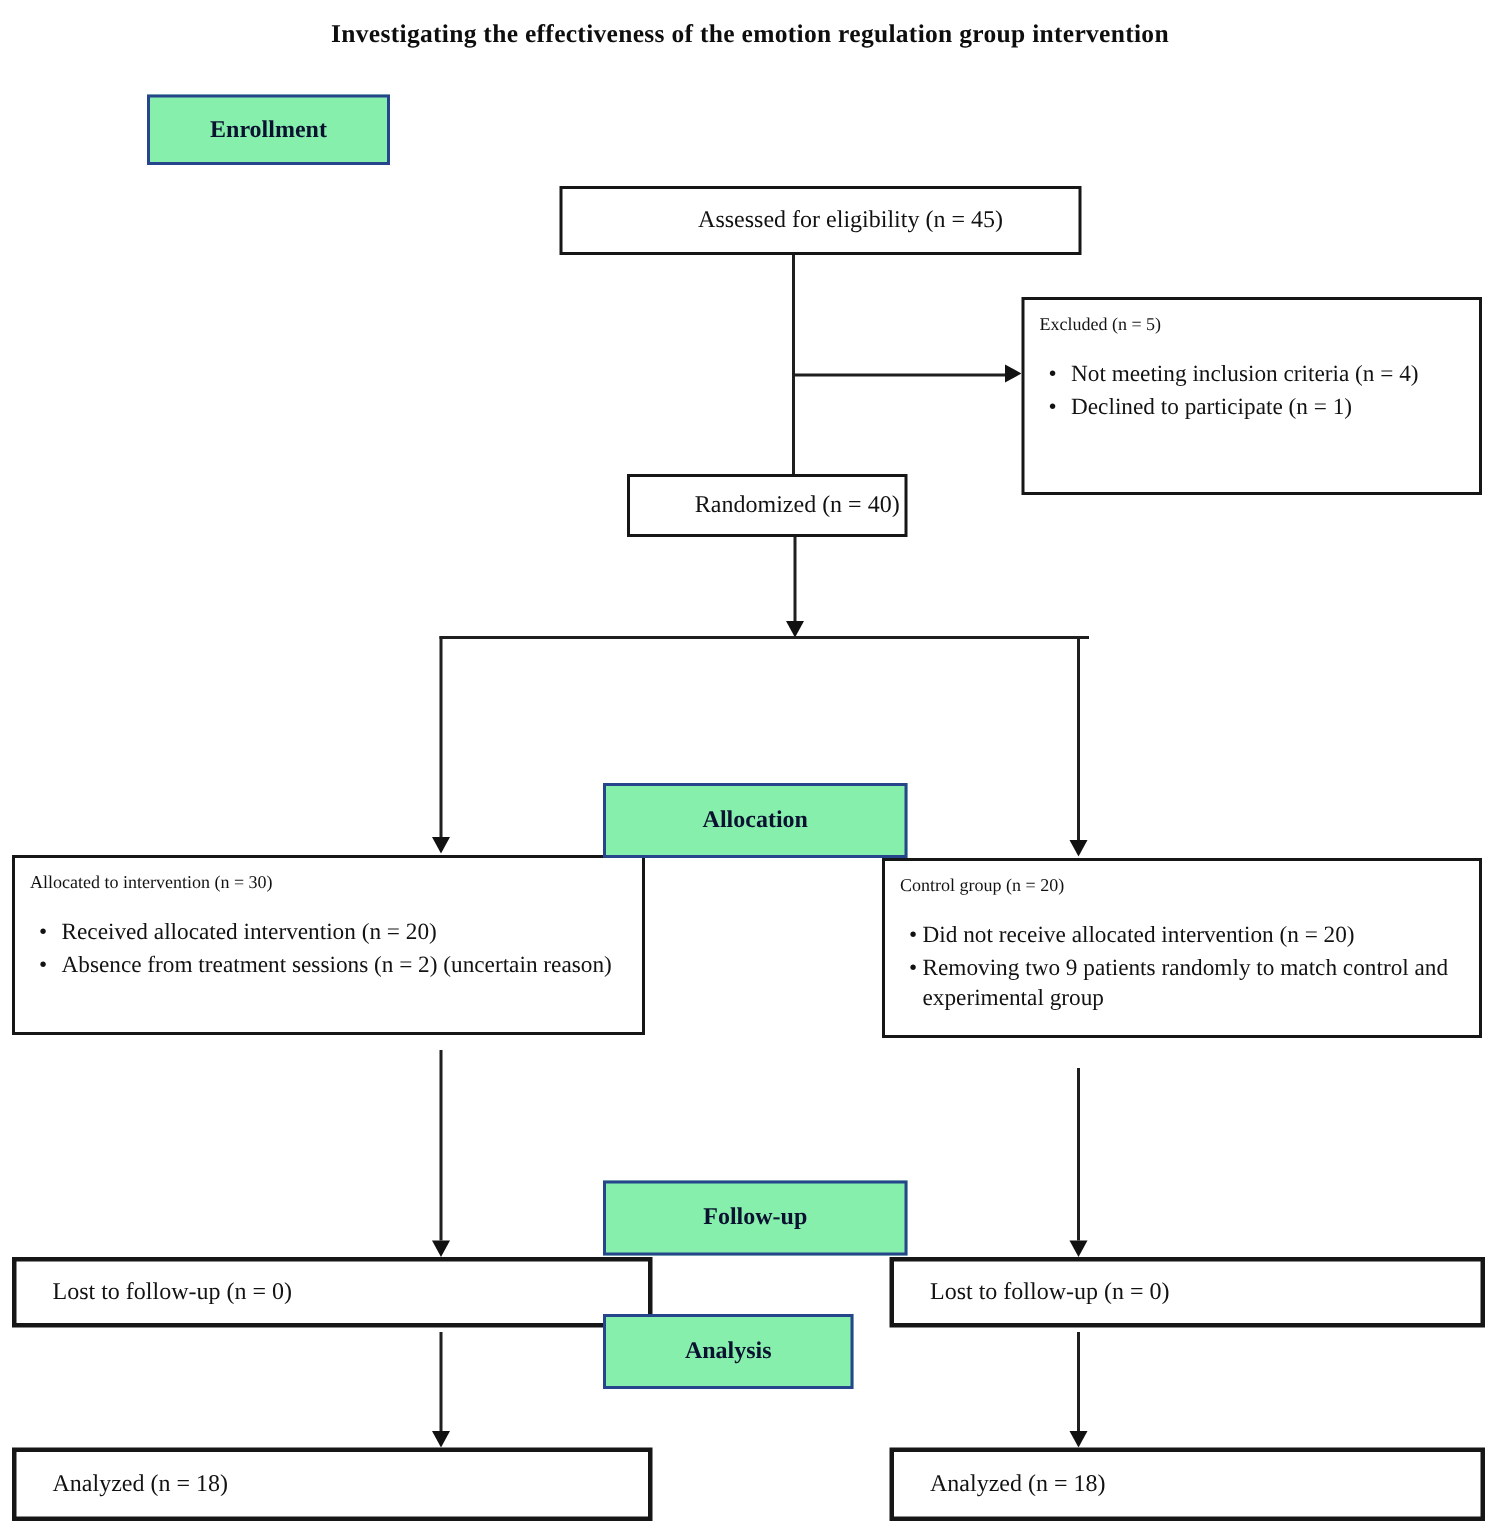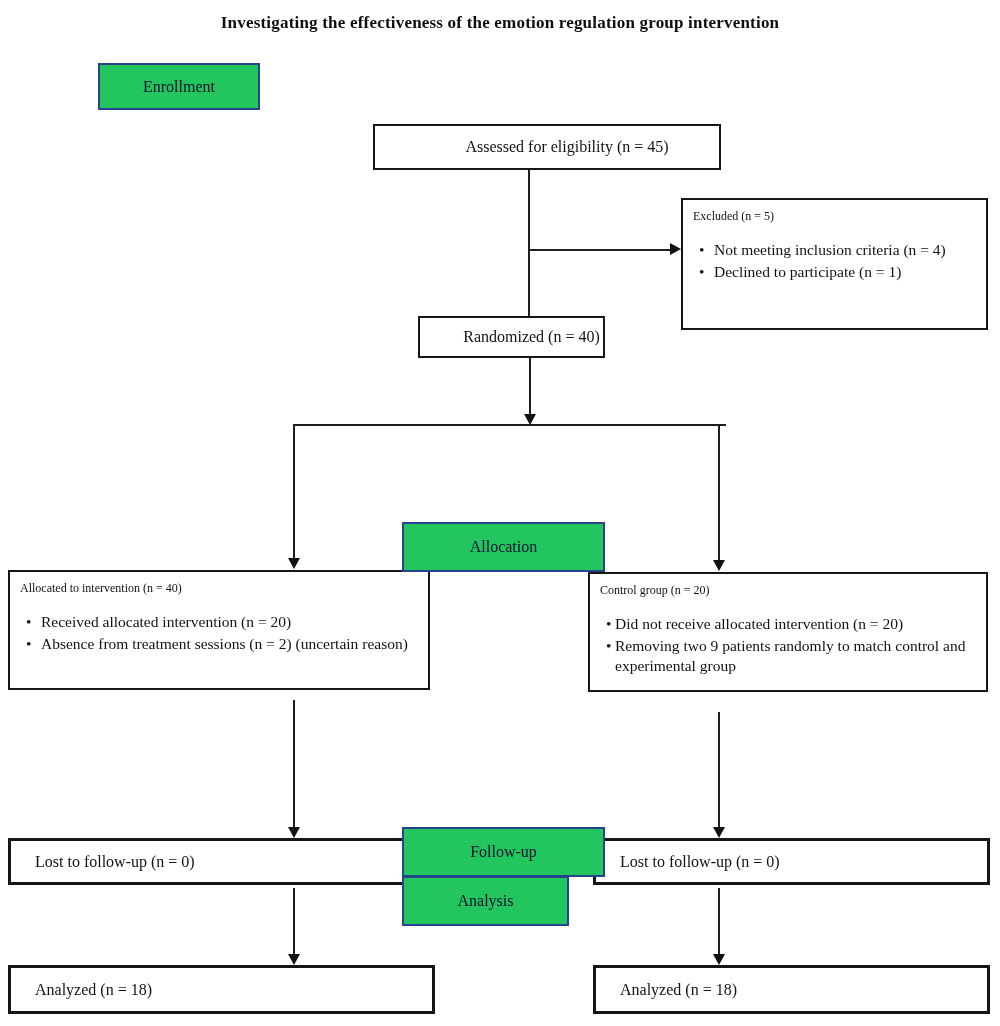--- a/index.html
+++ b/index.html
@@ -7,22 +7,22 @@
     position:relative;width:1000px;height:1026px;background:#ffffff;
     font-family:"Liberation Serif","DejaVu Serif",serif;color:#121212;
     overflow:hidden;
   }
   .page-title{
     position:absolute;left:0;top:13px;width:1000px;text-align:center;
     font-size:17px;font-weight:bold;letter-spacing:.2px;color:#0e0e0e;
   }
   .stage{
     position:absolute;display:flex;align-items:center;justify-content:center;
-    background:#22c55e;border:2px solid #26458c;box-sizing:border-box;
-    font-weight:normal;font-size:16px;color:#0b1230;z-index:6;
+    background:#86efac;border:2px solid #26458c;box-sizing:border-box;
+    font-weight:bold;font-size:16px;color:#0b1230;z-index:6;
   }
   .box{
     position:absolute;background:#ffffff;border:2px solid #161616;
     box-sizing:border-box;z-index:3;
   }
   .box.thick{border-width:3px;}
   .box.center{display:flex;align-items:center;justify-content:center;font-size:16px;padding-left:40px;}
   .box.leftlab{display:flex;align-items:center;justify-content:flex-start;
     padding-left:24px;font-size:16px;}
   .box .btitle{padding:9px 10px 0 10px;font-size:12px;}
@@ -55,21 +55,21 @@
 <div class="canvas">
 
   <div class="page-title">Investigating the effectiveness of the emotion regulation group intervention</div>
 
   <div class="stage" style="left:98px;top:63px;width:162px;height:47px;">
     <span>Enrollment</span>
   </div>
   <div class="stage" style="left:402px;top:522px;width:203px;height:50px;">
     <span>Allocation</span>
   </div>
-  <div class="stage" style="left:402px;top:787px;width:203px;height:50px;margin-top:40px;">
+  <div class="stage" style="left:402px;top:787px;width:203px;height:50px;">
     <span>Follow-up</span>
   </div>
   <div class="stage" style="left:402px;top:876px;width:167px;height:50px;">
     <span>Analysis</span>
   </div>
 
   <div class="vline" style="left:528px;top:170px;height:146px;"></div>
   <div class="hline" style="left:528px;top:249px;width:142px;"></div>
   <div class="arr-right" style="left:670px;top:243px;"></div>
 
@@ -102,21 +102,21 @@
       <li>Not meeting inclusion criteria (n = 4)</li>
       <li>Declined to participate (n = 1)</li>
     </ul>
   </div>
 
   <div class="box center" style="left:418px;top:316px;width:187px;height:42px;">
     <span>Randomized (n = 40)</span>
   </div>
 
   <div class="box" style="left:8px;top:570px;width:422px;height:120px;">
-    <div class="btitle">Allocated to intervention (n = 40)</div>
+    <div class="btitle">Allocated to intervention (n = 30)</div>
     <ul class="hang ul-allocated">
       <li>Received allocated intervention (n = 20)</li>
       <li>Absence from treatment sessions (n = 2) (uncertain reason)</li>
     </ul>
   </div>
 
   <div class="box" style="left:588px;top:572px;width:400px;height:120px;">
     <div class="btitle">Control group (n = 20)</div>
     <ul class="tight ul-control">
       <li>Did not receive allocated intervention (n = 20)</li>

